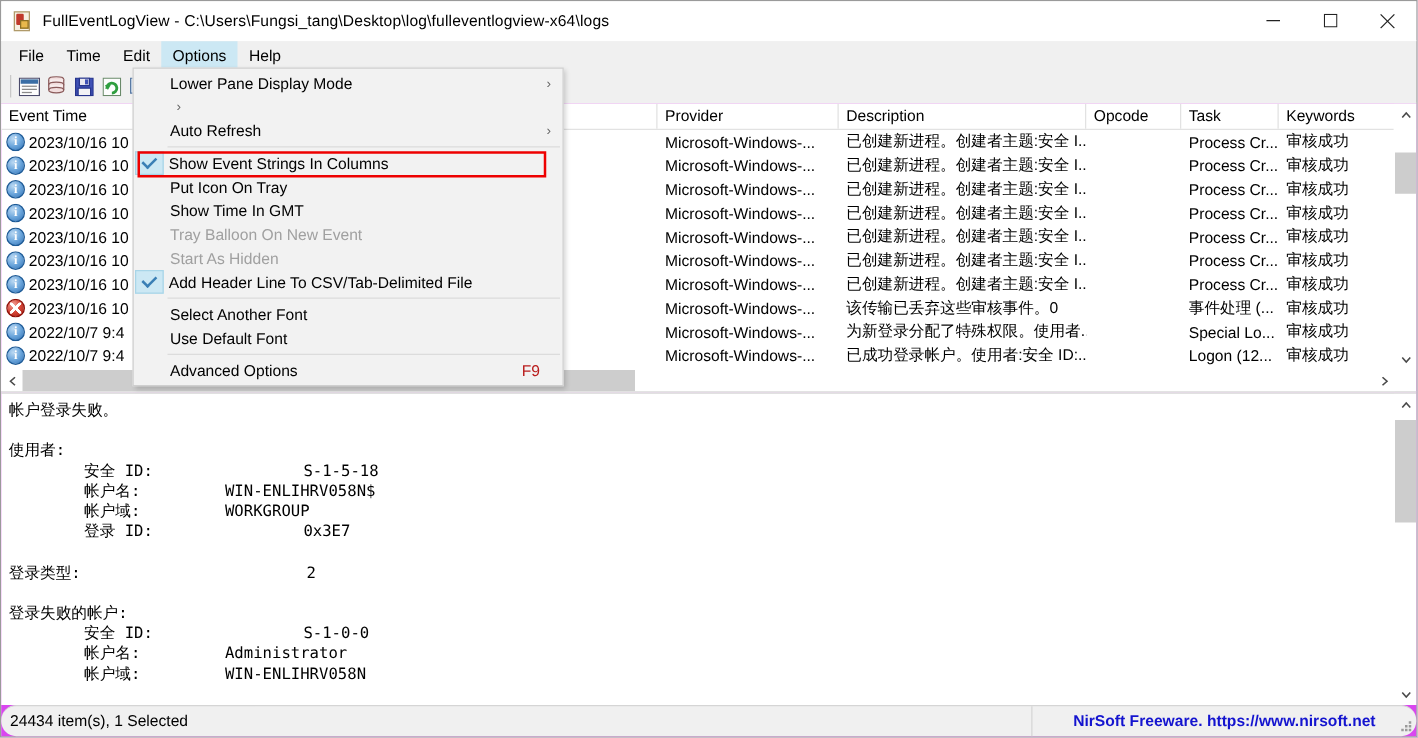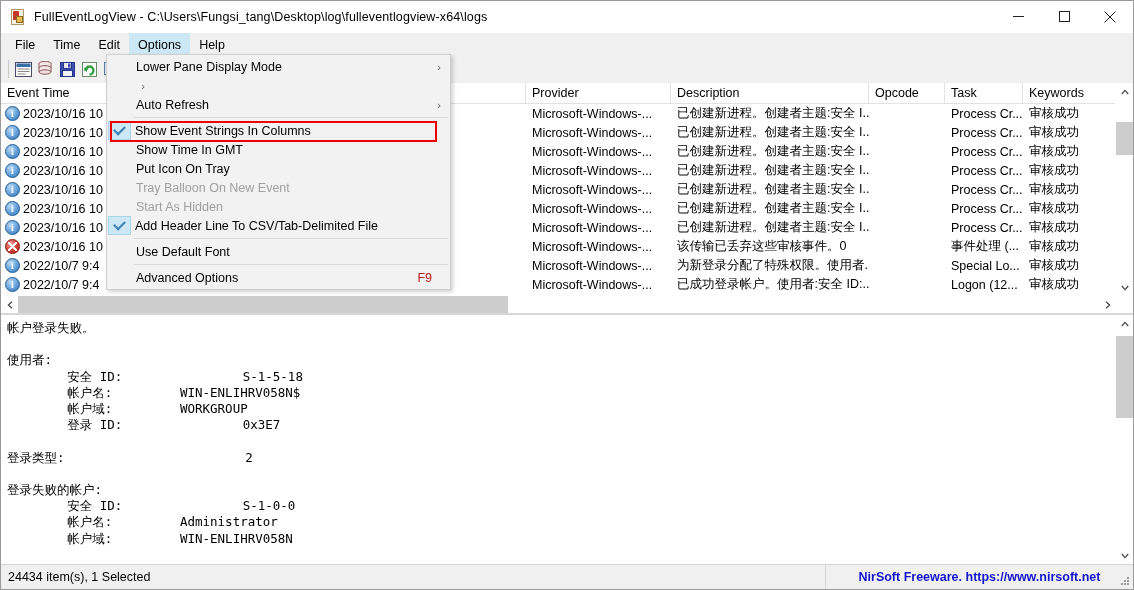--- a/index.html
+++ b/index.html
@@ -319,20 +319,21 @@
   
   #statusbar {
     height: 24px;
     min-height: 24px;
     background: #f0f0f0;
     border-top: 1px solid #d5d5d5;
     display: flex;
     align-items: center;
     font-size: 12.5px;
     position: relative;
+    border-radius: 12px;
   }
   #status-left {
     padding-left: 7px;
     width: 825px;
     box-sizing: border-box;
     border-right: 1px solid #d5d5d5;
     height: 100%;
     display: flex;
     align-items: center;
     white-space: nowrap;
@@ -806,41 +807,45 @@
         <div class="dd-label">Auto Refresh</div>
         <div class="dd-arrow">›</div>
       </div>
       <div class="dd-sep"></div>
       <div class="dd-item">
         <div class="dd-check on"></div>
         <div class="dd-label">Show Event Strings In Columns</div>
       </div>
       <div class="dd-item">
         <div class="dd-check"></div>
+        <div class="dd-label">Put Icon On Tray</div>
+      </div>
+      <div class="dd-item">
+        <div class="dd-check"></div>
         <div class="dd-label">Show Time In GMT</div>
-      </div>
-      <div class="dd-item">
-        <div class="dd-check"></div>
-        <div class="dd-label">Put Icon On Tray</div>
       </div>
       <div class="dd-item disabled">
         <div class="dd-check"></div>
         <div class="dd-label">Tray Balloon On New Event</div>
       </div>
       <div class="dd-item disabled">
         <div class="dd-check"></div>
         <div class="dd-label">Start As Hidden</div>
       </div>
       <div class="dd-item">
         <div class="dd-check on"></div>
         <div class="dd-label">Add Header Line To CSV/Tab-Delimited File</div>
       </div>
       <div class="dd-sep"></div>
       <div class="dd-item">
         <div class="dd-check"></div>
+        <div class="dd-label">Select Another Font</div>
+      </div>
+      <div class="dd-item">
+        <div class="dd-check"></div>
         <div class="dd-label">Use Default Font</div>
       </div>
       <div class="dd-sep"></div>
       <div class="dd-item">
         <div class="dd-check"></div>
         <div class="dd-label">Advanced Options</div>
         <div class="dd-accel">F9</div>
       </div>
     </div>
   <div id="hl-box" style="top: 120px; left: 109px; height: 21px; width: 327px; border-color: rgb(238, 0, 0);"></div>

